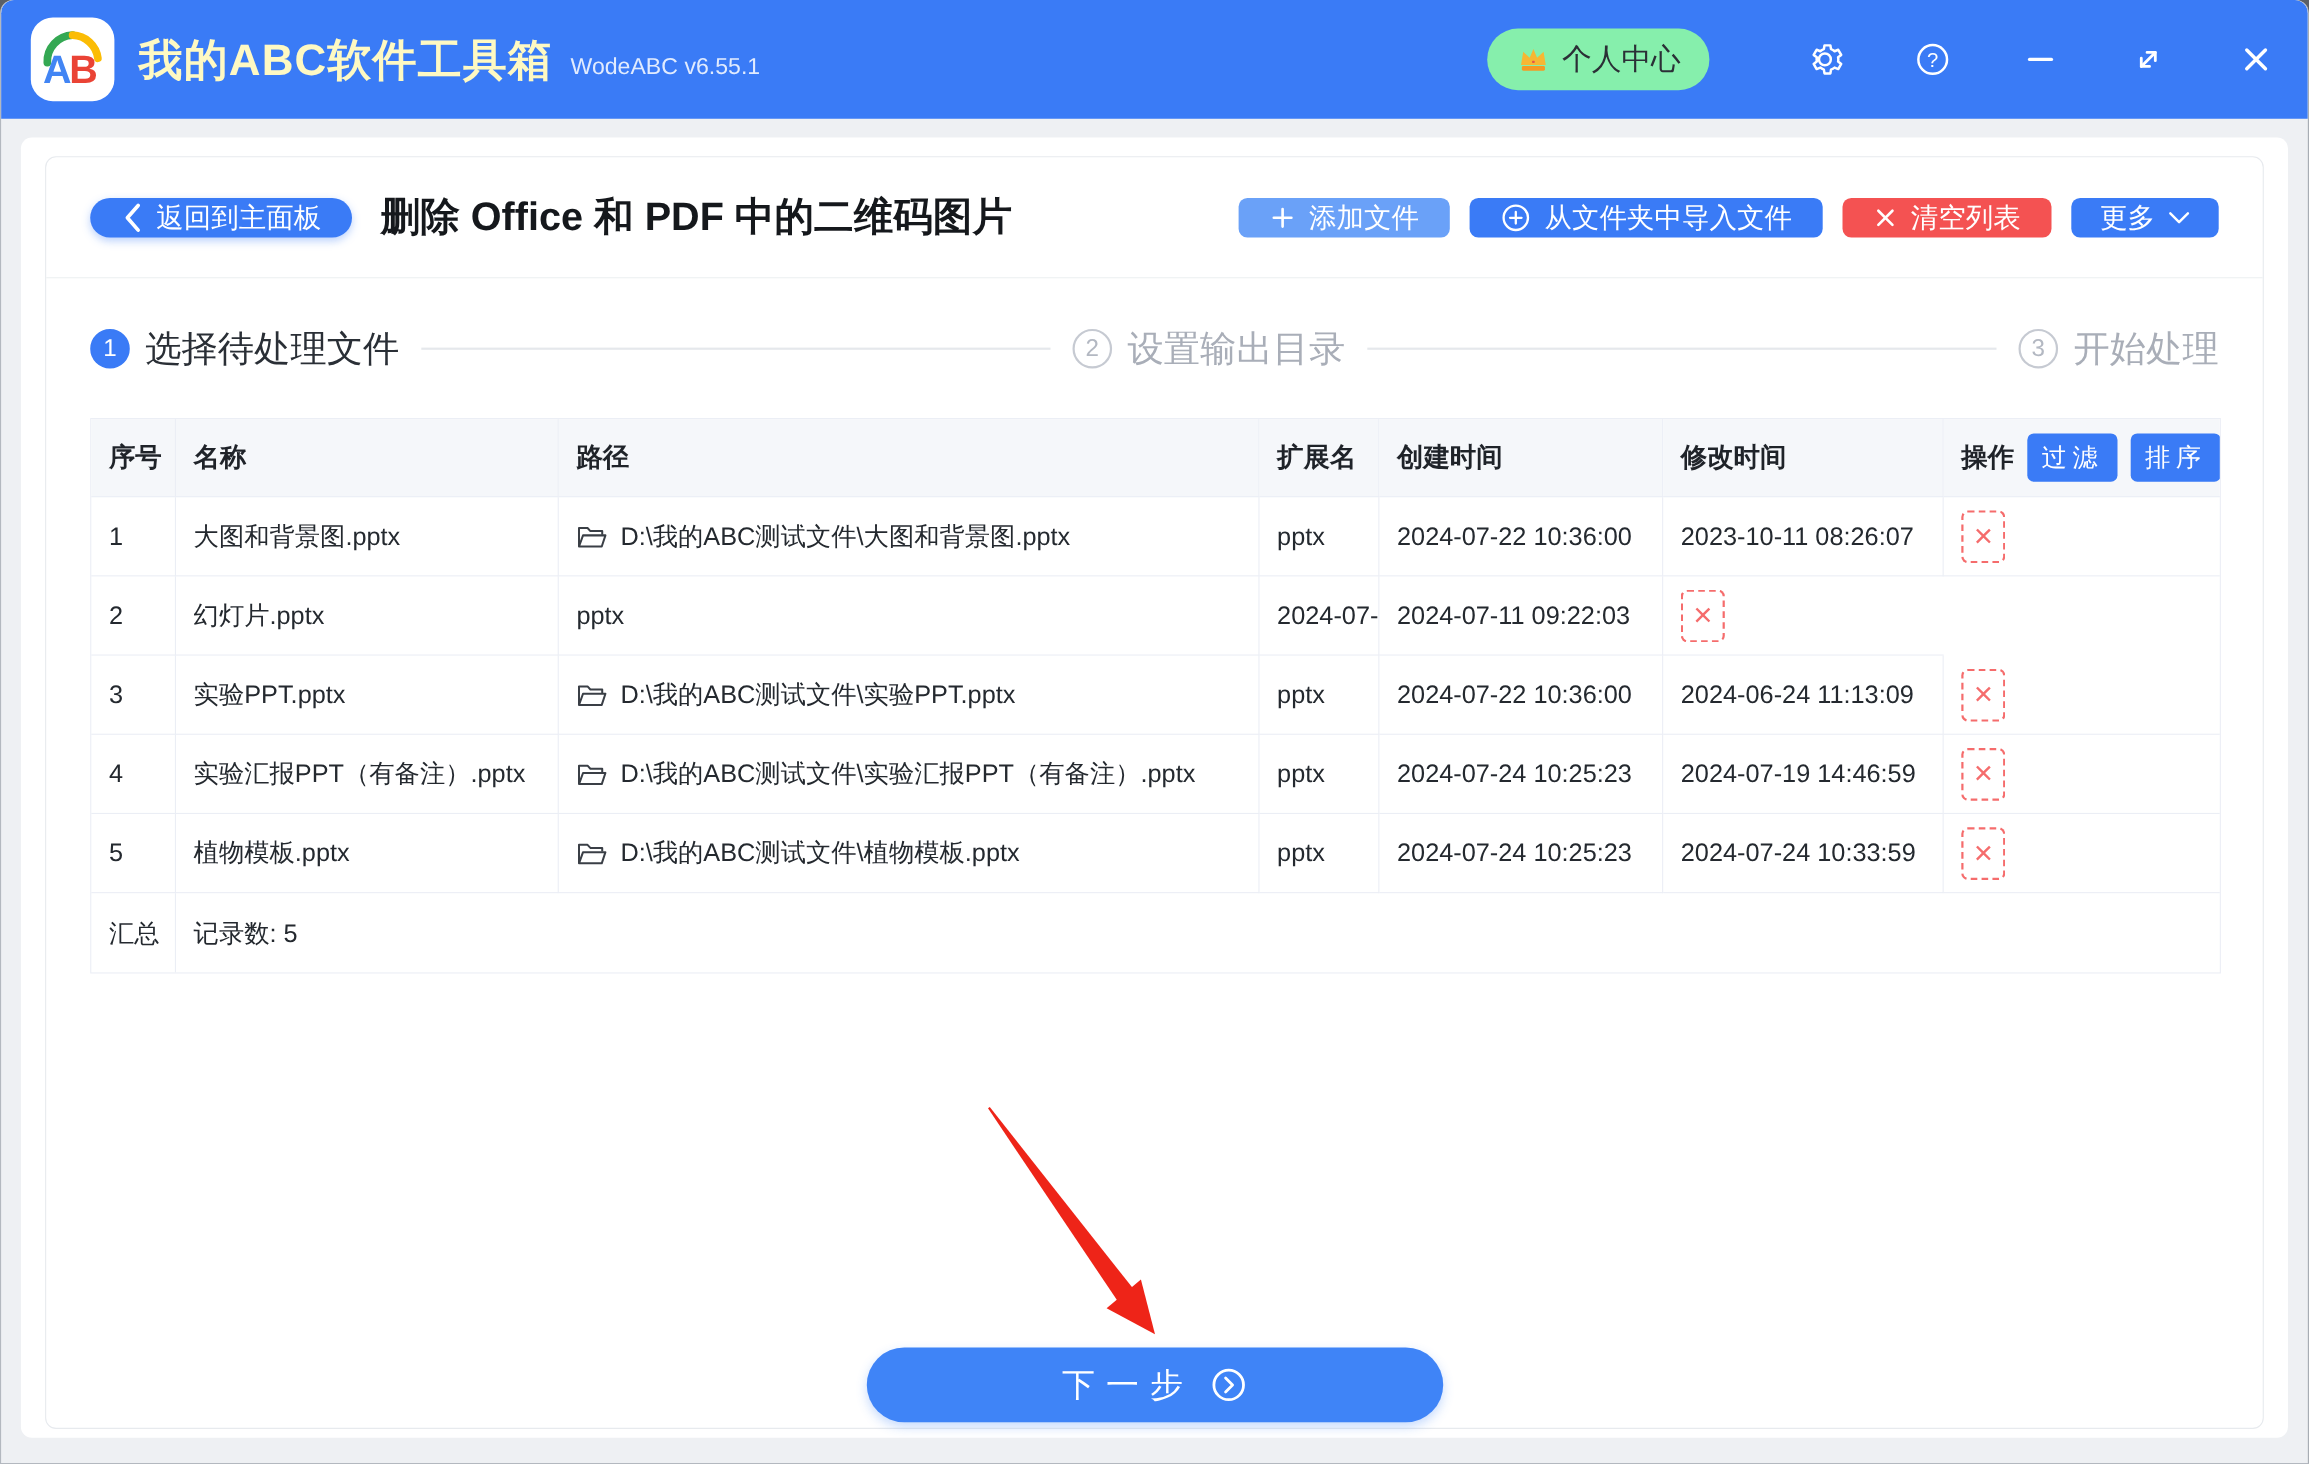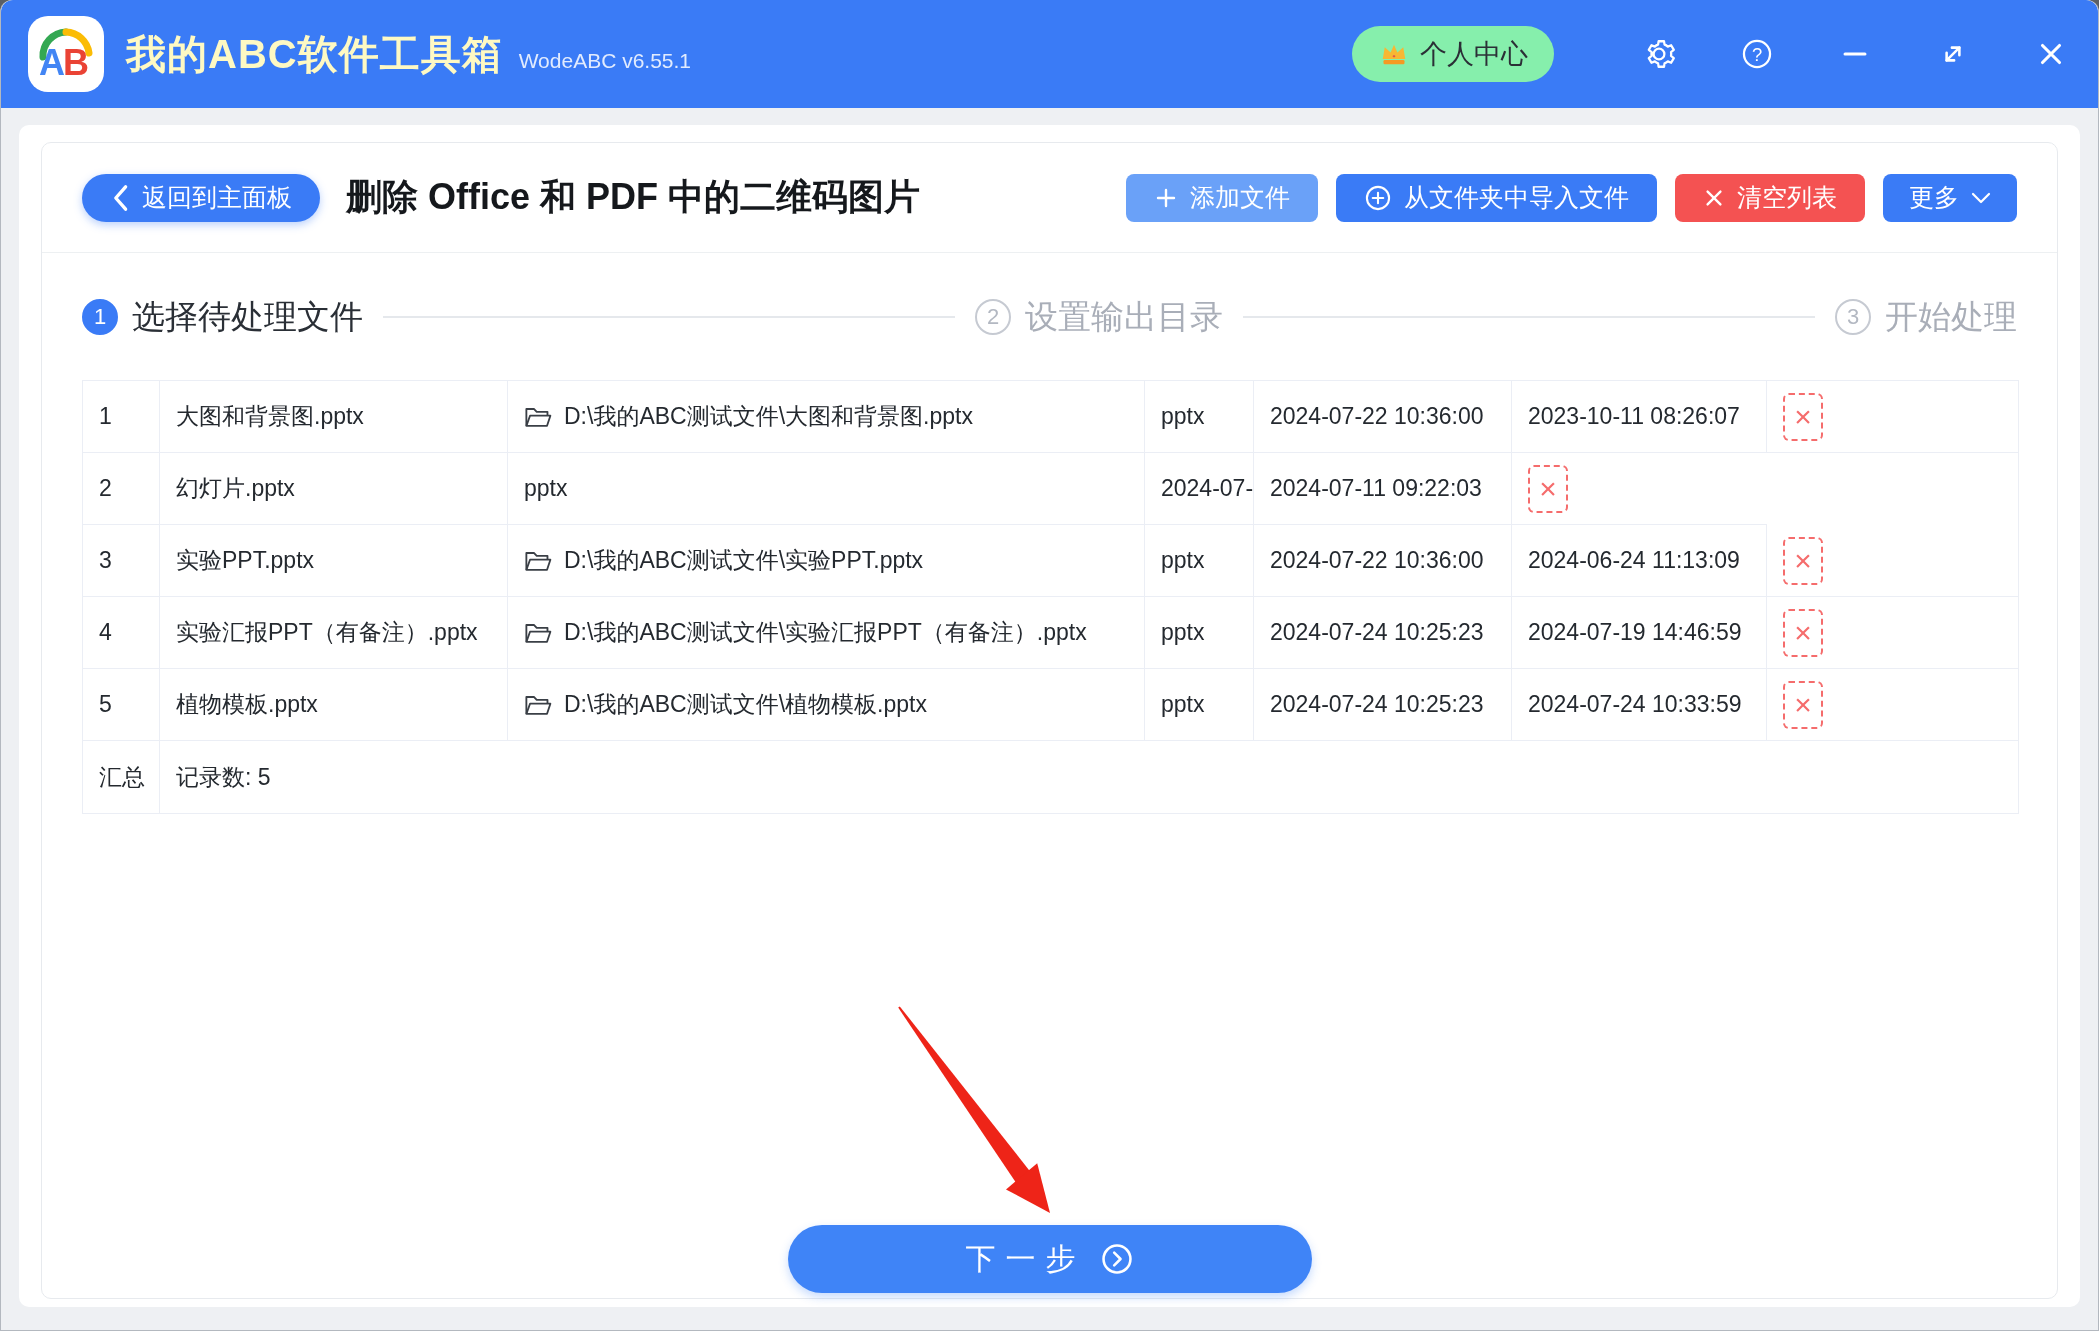--- a/index.html
+++ b/index.html
@@ -30,21 +30,21 @@
     position:absolute;left:18px;right:18px;top:125px;height:1182px;background:#fff;border-radius:10px;
   }
   .card{
     position:absolute;left:22px;right:22px;top:17px;bottom:8px;
     border:1px solid #e7eaee;border-radius:10px;background:#fff;
   }
   
   .toolbar{height:110px;display:flex;align-items:center;padding:0 40px;border-bottom:1px solid #edf0f2;}
   .btn{
     display:flex;align-items:center;justify-content:center;gap:12px;border:none;cursor:pointer;
-    color:#fff;font-size:25px;height:48px;border-radius:8px;padding:0 28px;font-family:inherit;
+    color:#fff;font-size:25px;height:36px;border-radius:8px;padding:0 28px;font-family:inherit;
   }
   .btn-back{background:#3a7bf6;border-radius:26px;box-shadow:0 3px 8px rgba(58,123,246,.35);}
   .page-title{font-size:36px;font-weight:bold;color:#15181c;margin-left:26px;}
   .btn-add{background:#6aa1f8;margin-left:18px;}
   .btn-import{background:#3a7bf6;margin-left:18px;}
   .btn-clear{background:#f45252;margin-left:18px;}
   .btn-more{background:#3a7bf6;margin-left:18px;padding:0 26px;}
   
   .steps{display:flex;align-items:center;padding:0 40px;margin-top:42px;height:44px;}
   .step{display:flex;align-items:center;gap:14px;flex:0 0 auto;}
@@ -197,20 +197,33 @@
           <div class="step-label">设置输出目录</div>
         </div>
         <div class="step-line"></div>
         <div class="step">
           <div class="step-circle">3</div>
           <div class="step-label">开始处理</div>
         </div>
       </div>
 
       <div class="table">
+        <div class="tr">
+          <div class="th">序号</div>
+          <div class="th">名称</div>
+          <div class="th">路径</div>
+          <div class="th">扩展名</div>
+          <div class="th">创建时间</div>
+          <div class="th">修改时间</div>
+          <div class="th">
+            <span>操作</span>
+            <button class="mini-btn">过滤</button>
+            <button class="mini-btn">排序</button>
+          </div>
+        </div>
 
         <div>
   <div class="tr">
     <div class="td">1</div>
     <div class="td">大图和背景图.pptx</div>
     <div class="td">
       <span class="folder">
         <svg width="28" height="24" viewBox="0 0 26 22">
           <path d="M2.2 19.2 V3.6 h7.2 l2.4 2.6 h10 v3" fill="none" stroke="#3a3f46" stroke-width="1.7" stroke-linejoin="round"></path>
           <path d="M2.2 19.2 l3.4-9.4 h18.9 l-3.1 9.4 z" fill="none" stroke="#3a3f46" stroke-width="1.7" stroke-linejoin="round"></path>

